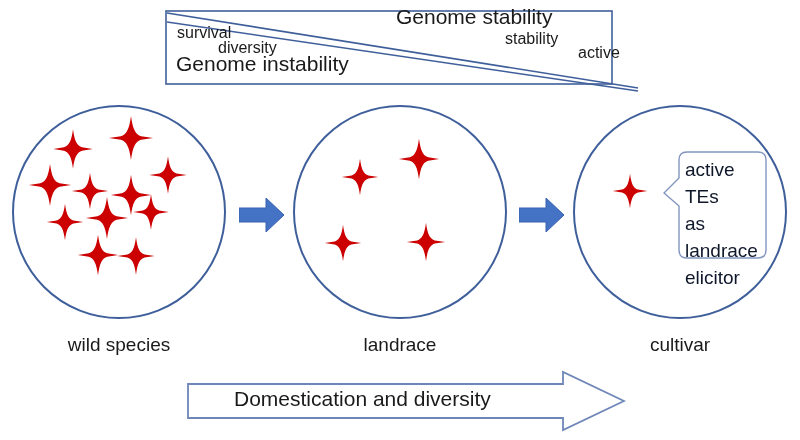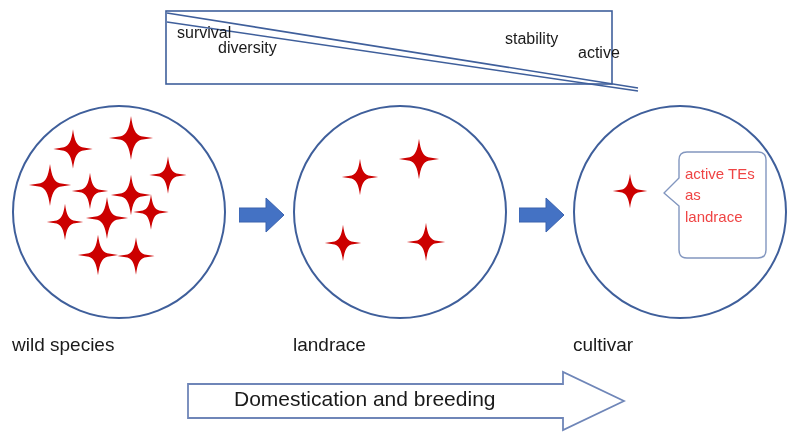--- a/index.html
+++ b/index.html
@@ -67,21 +67,21 @@
     height: 40px;
     transform: translate(-50%, -50%);
     pointer-events: none;
   }
   .star svg { display: block; width: 100%; height: 100%; }
 
   .pop-label {
     position: absolute;
     top: 334px;
     width: 214px;
-    text-align: left;
+    text-align: center;
     font-size: 19px;
     white-space: nowrap;
   }
   #label-wild     { left: 12px;  }
   #label-landrace { left: 293px; }
   #label-cultivar { left: 573px; }
 
   
   .trans-arrow {
     position: absolute;
@@ -98,25 +98,25 @@
     position: absolute;
     left: 663px;
     top: 150px;
     width: 104px;
     height: 112px;
   }
   #callout svg { position: absolute; left: 0; top: 0; }
   #callout-text {
     position: absolute;
     left: 22px;
-    top: 13px;
+    top: 7px;
     width: 78px;
-    font-size: 15px;
+    font-size: 19px;
     line-height: 1.42;
-    color: #ef4444;
+    color: #0f172a;
   }
 
   
   #domestication {
     position: absolute;
     left: 186px;
     top: 370px;
     width: 440px;
     height: 62px;
   }
@@ -135,21 +135,23 @@
 <div id="banner">
   <svg width="800" height="96" viewBox="0 0 800 96">
 
     <rect x="166" y="11" width="446" height="73" fill="#ffffff" stroke="#3f5f9b" stroke-width="1.6"></rect>
 
     <line x1="167" y1="13" x2="638" y2="88" stroke="#3f5f9b" stroke-width="1.6"></line>
 
     <line x1="167" y1="22" x2="638" y2="91" stroke="#3f5f9b" stroke-width="1.6"></line>
   </svg>
 
-
+  <div class="banner-text banner-big" id="txt-genome-stability">Genome stability</div>
+
+  <div class="banner-text banner-big" id="txt-genome-instability">Genome instability</div>
 
   <div class="banner-text banner-small" id="txt-survival">survival</div>
 
   <div class="banner-text banner-small" id="txt-diversity">diversity</div>
 
   <div class="banner-text banner-small" id="txt-resistance">stability</div>
 
   <div class="banner-text banner-small" id="txt-yield">active</div>
 </div>
 
@@ -278,21 +280,22 @@
              Q16 108 16 100
              L16 56
              L1 43
              L16 28
              Z" fill="#ffffff" stroke="#8296bf" stroke-width="1.4" stroke-linejoin="round"></path>
   </svg>
   <div id="callout-text">
       <div>active TEs</div>
       <div>as</div>
       <div>landrace</div>
+      <div>elicitor</div>
     </div>
 </div>
 
 <div id="domestication">
   <svg width="440" height="62" viewBox="0 0 440 62">
     <path d="M2 14 L377 14 L377 2 L438 31 L377 60 L377 48 L2 48 Z" fill="#ffffff" stroke="#6f86b8" stroke-width="1.8" stroke-linejoin="miter"></path>
   </svg>
-  <div id="domestication-label">Domestication and breeding</div>
+  <div id="domestication-label">Domestication and diversity</div>
 </div>
 
 </body></html>

